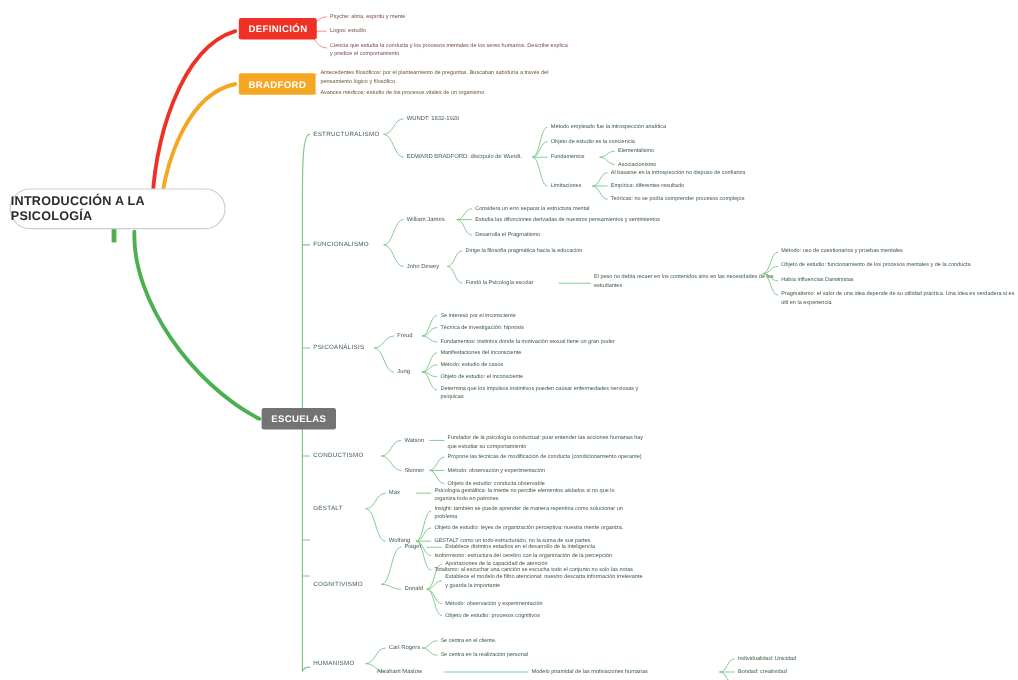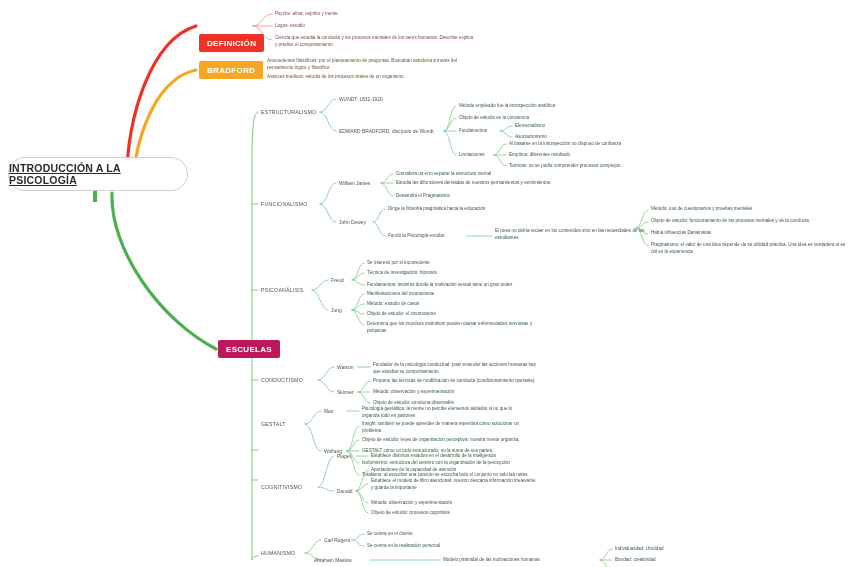--- a/index.html
+++ b/index.html
@@ -11,32 +11,31 @@
   #canvas{position:relative;width:848px;height:567px;}
   svg.links{position:absolute;left:0;top:0;width:848px;height:567px;pointer-events:none;}
 
   .root-node{
     position:absolute;
     left:8px;top:157px;width:180px;height:34px;
     border:1px solid #cfcfcf;border-radius:17px;background:#ffffff;
     display:flex;align-items:center;justify-content:center;
     font-size:10.5px;font-weight:bold;color:#2b2b2b;letter-spacing:.2px;
     box-sizing:border-box;
-    text-decoration:underline;
   }
 
   .chip{
     position:absolute;height:18px;border-radius:2px;
     display:flex;align-items:center;justify-content:center;
     color:#ffffff;font-size:8px;font-weight:bold;letter-spacing:.3px;
     padding:0 8px;box-sizing:border-box;white-space:nowrap;
   }
-  .chip-def{left:199px;top:34px;background:#ee3124;}
+  .chip-def{left:199px;top:15px;background:#ee3124;}
   .chip-his{left:199px;top:61px;background:#f5a623;}
-  .chip-esc{left:218px;top:340px;background:#be185d;text-align:right;}
+  .chip-esc{left:218px;top:340px;background:#737373;text-align:right;}
 
   .node{
     position:absolute;font-size:4.6px;line-height:1.45;color:#4a4a4a;
     white-space:normal;
   }
   .node.red{color:#7a4a46;}
   .node.org{color:#6b5632;}
   .node.grn{color:#3b5c42;}
   .lvl1{font-size:5.2px;color:#3e5c46;letter-spacing:.25px;}
   .lvl2{font-size:4.9px;color:#3e5c46;}

